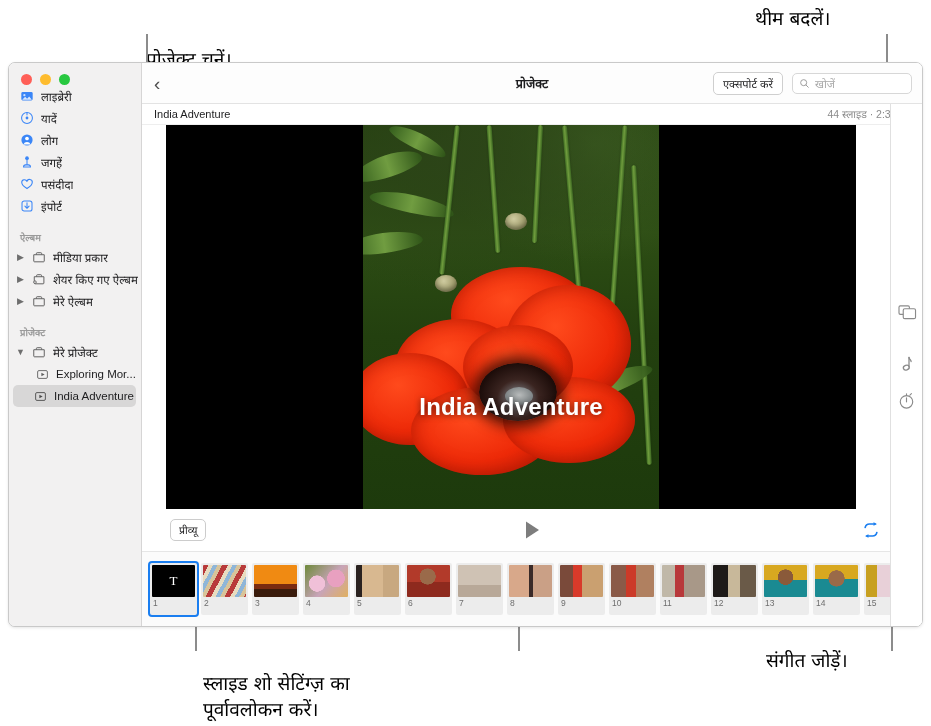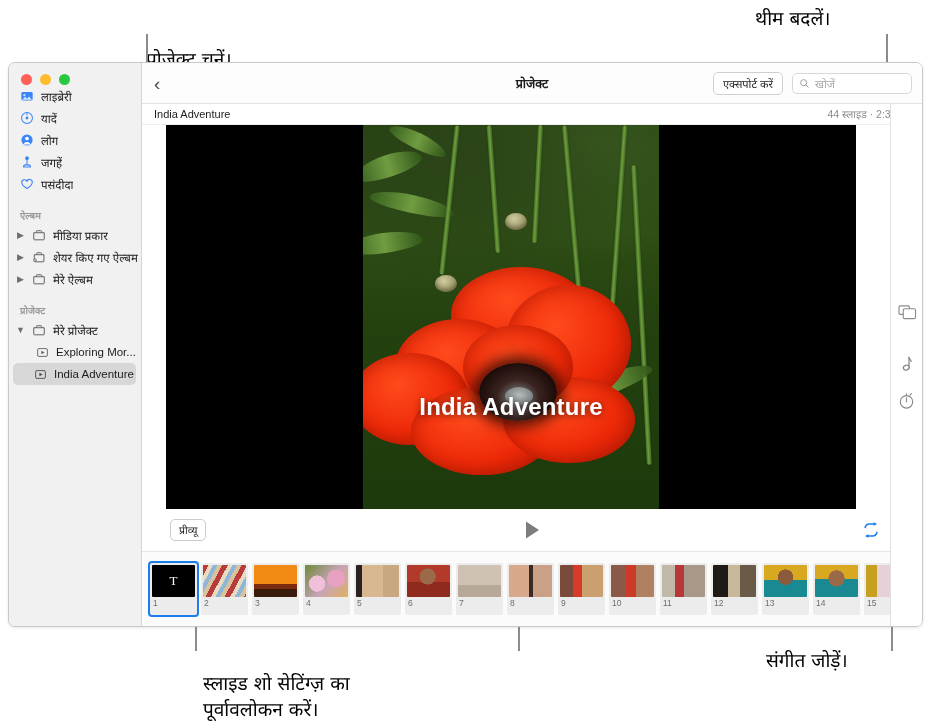--- a/index.html
+++ b/index.html
@@ -310,20 +310,29 @@
       <div class="sb-row">
         <span class="sb-ico">
           <svg width="14" height="14" viewBox="0 0 16 16">
               <path d="M8 13.2S2 9.6 2 6.3a3 3 0 015.9-.9A3 3 0 0114 6.3c0 3.3-6 6.9-6 6.9z" fill="none" stroke="#3b86f7" stroke-width="1.25"></path>
             </svg>
         </span>
         <span class="sb-lbl">पसंदीदा</span>
       </div>
 
 
+      <div class="sb-row">
+        <span class="sb-ico">
+          <svg width="14" height="14" viewBox="0 0 16 16">
+              <rect x="2.3" y="2.3" width="11.4" height="11.4" rx="2.4" fill="none" stroke="#3b86f7" stroke-width="1.2"></rect>
+              <path d="M8 4.4v6M5.6 8.1L8 10.6l2.4-2.5" stroke="#3b86f7" stroke-width="1.2" fill="none" stroke-linecap="round" stroke-linejoin="round"></path>
+            </svg>
+        </span>
+        <span class="sb-lbl">इंपोर्ट</span>
+      </div>
 
       <div class="sb-section" style="padding-top:14px;">ऐल्बम</div>
 
       <div class="sb-row" style="padding-left:7px;">
         <span class="disc">▶</span>
         <span class="sb-ico">
           <svg width="14" height="14" viewBox="0 0 16 16">
               <path d="M2 5.4h12v7.2a.9.9 0 01-.9.9H2.9a.9.9 0 01-.9-.9z" fill="none" stroke="#5e5e5e" stroke-width="1.1"></path>
               <path d="M5 5.2V4a.9.9 0 01.9-.9h4.2A.9.9 0 0111 4v1.2" fill="none" stroke="#5e5e5e" stroke-width="1.1"></path>
             </svg>

